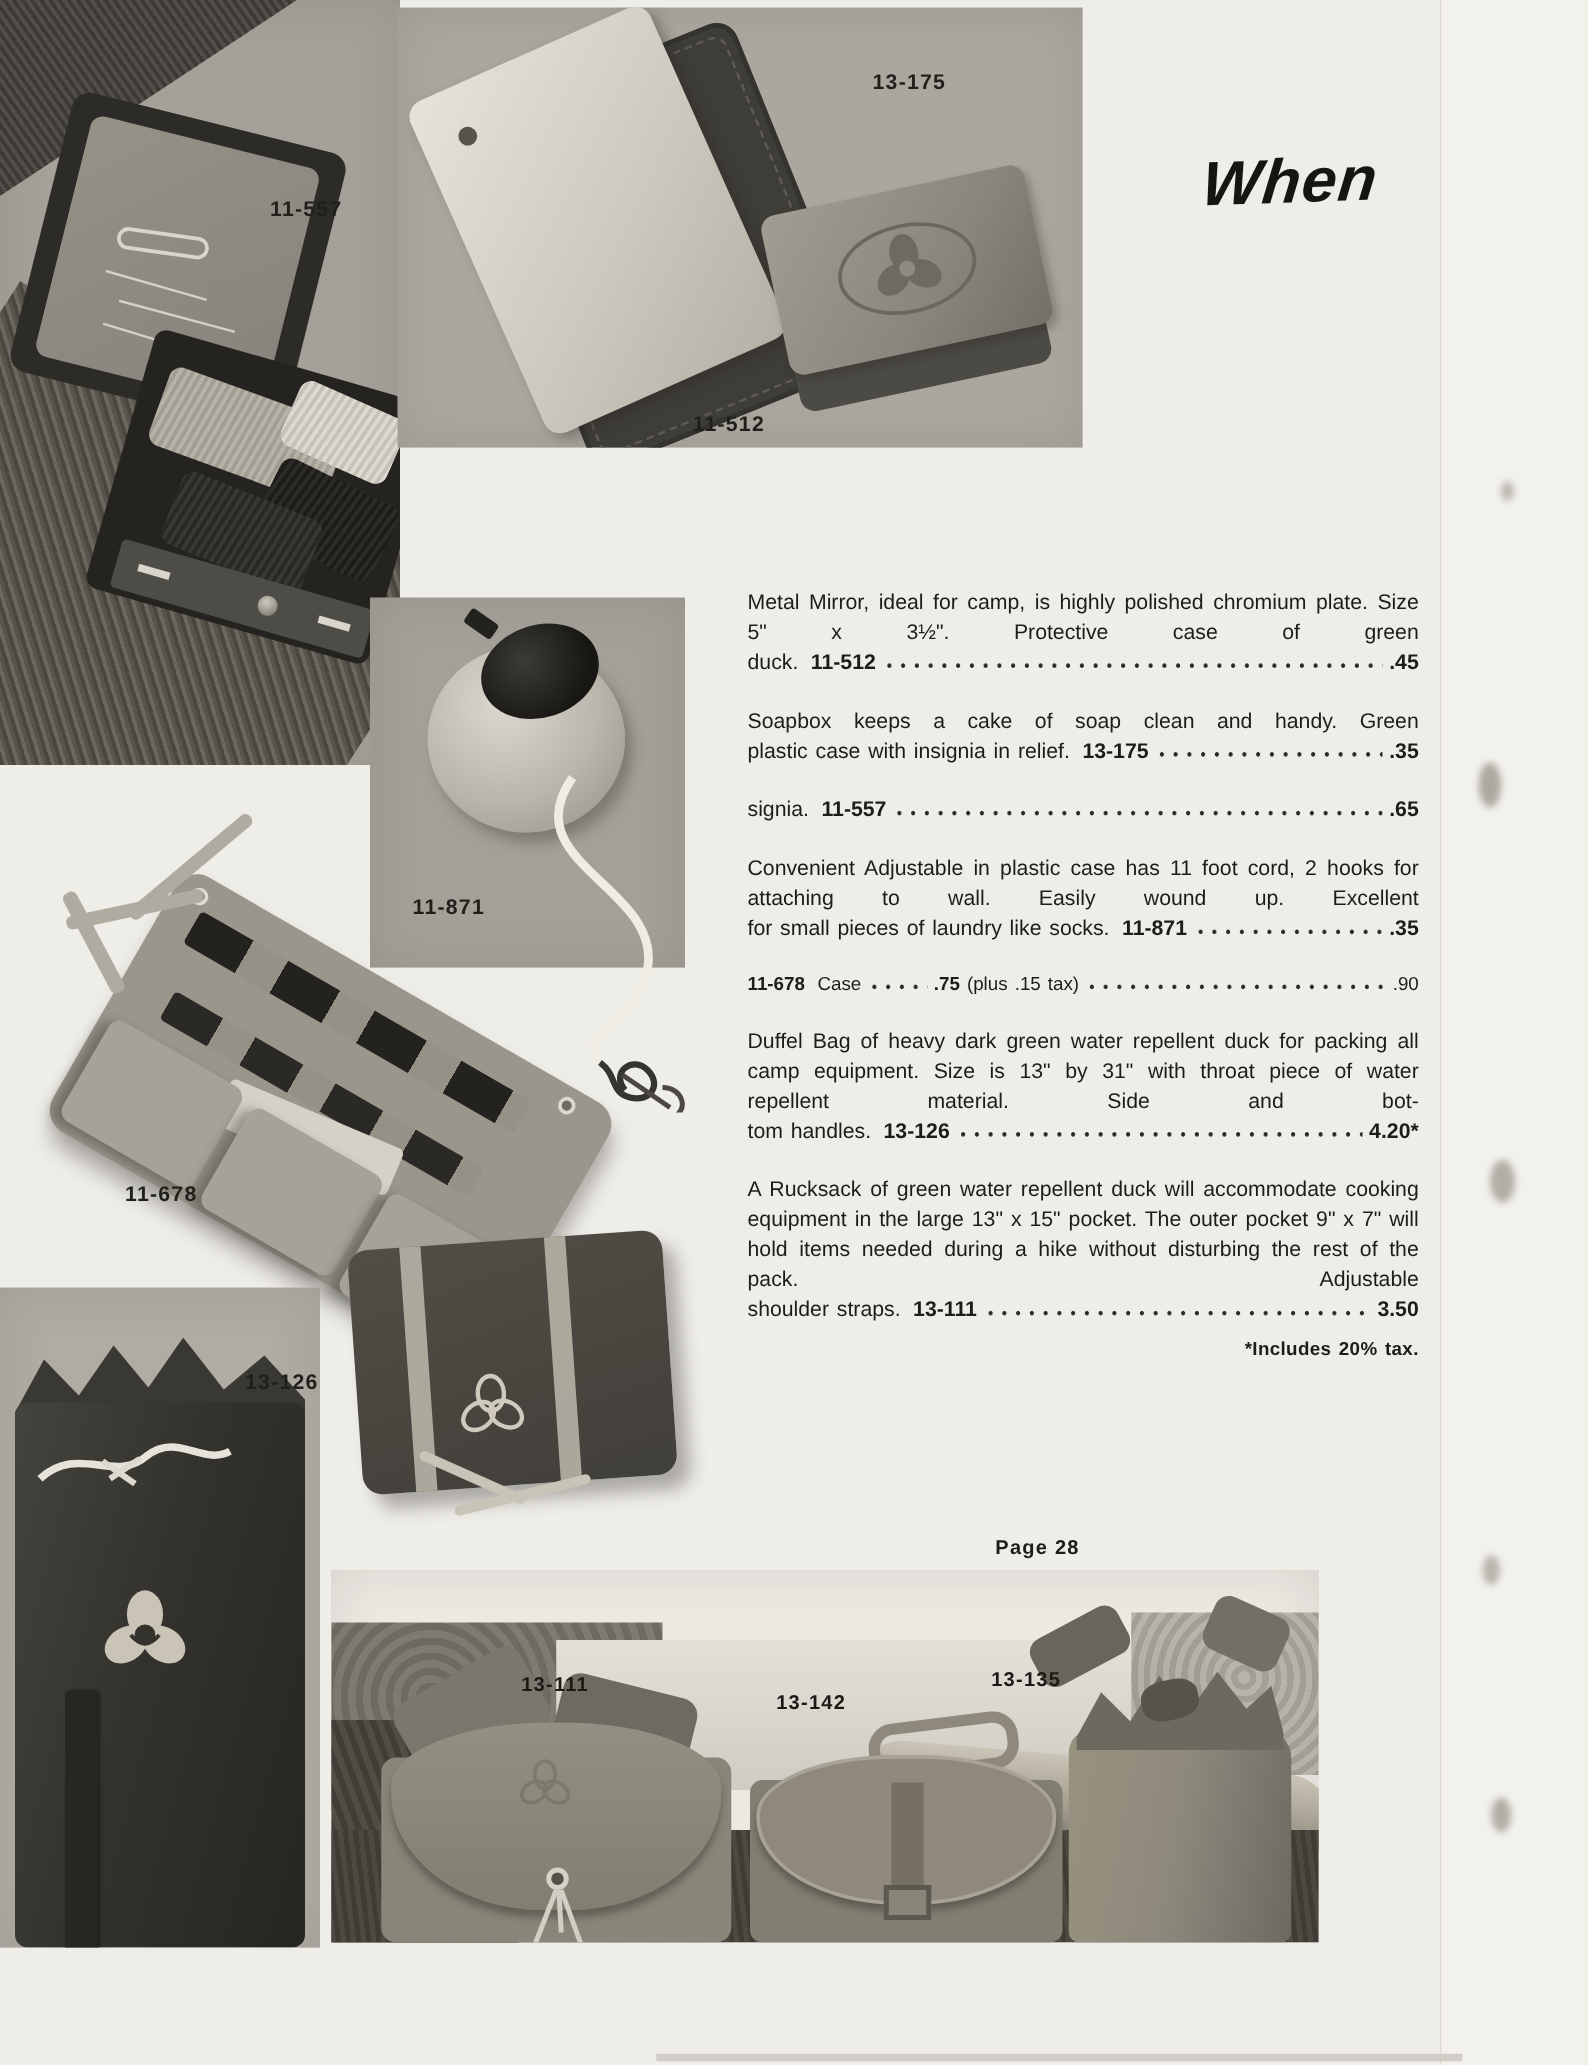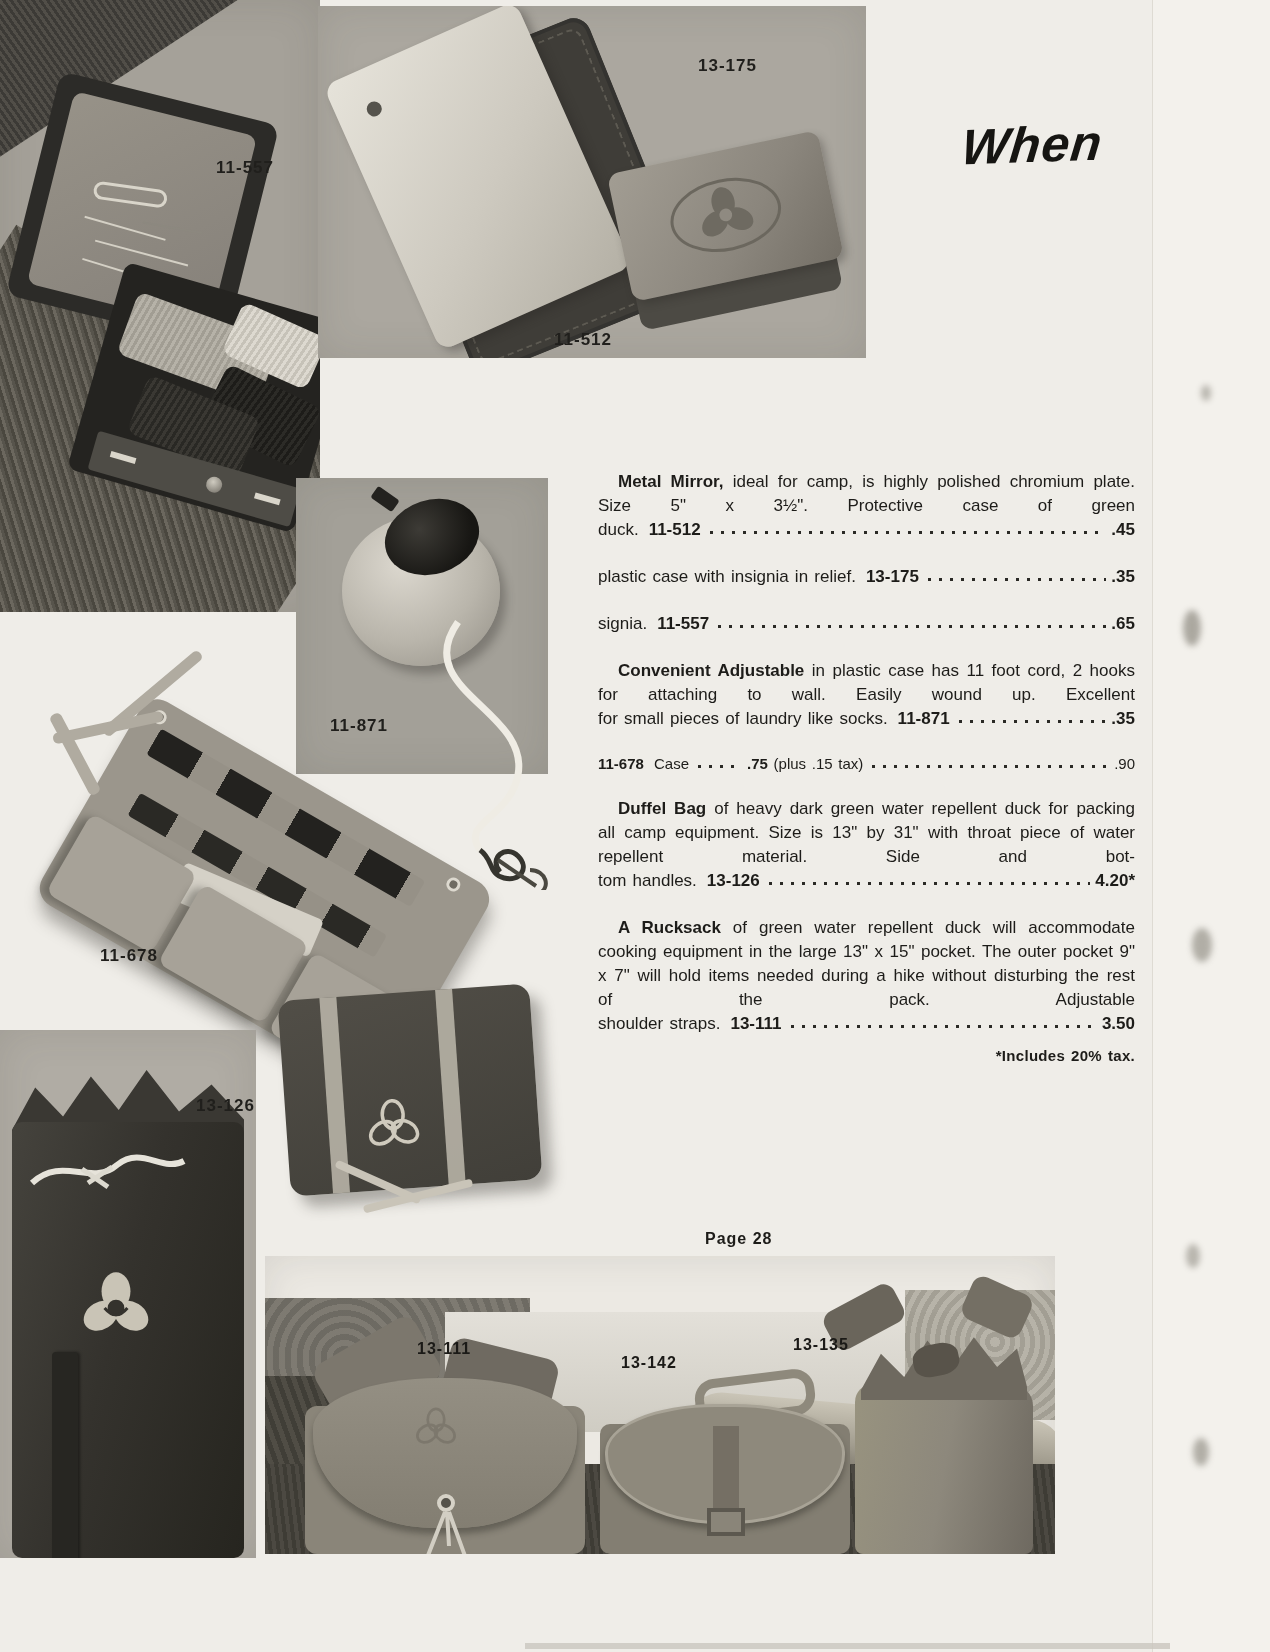--- a/index.html
+++ b/index.html
@@ -159,32 +159,32 @@
   .camp-lbl { position:absolute; font-weight:bold; font-size:16px; letter-spacing:1px; color:#1b1a17; }
 
   
   .when { position:absolute; left:962px; top:116px; font-size:50px; font-weight:bold;
     font-style:italic; transform:skewX(-8deg) rotate(-2deg); letter-spacing:1px; color:#161512; }
   .text-col { position:absolute; left:598px; top:470px; width:537px; font-size:17px;
     line-height:24px; word-spacing:1.5px; }
   .item { margin-bottom:23px; }
   .item .body { margin:0; text-align:justify; text-align-last:justify; }
   .item .body.no-jl { text-align-last:auto; }
-  .item b.name { font-weight:bold;margin-left:20px; }
+  .item b.name { font-weight:normal; }
   .leader { display:flex; align-items:baseline; }
   .leader .code { margin-left:10px; white-space:nowrap; }
   .leader .price { white-space:nowrap; font-weight:bold; }
   .dots { flex:1 1 auto; min-width:28px; height:5px; align-self:baseline; margin:0 5px;
     background-image:radial-gradient(circle,#2a2925 1.5px,transparent 1.9px);
     background-size:11px 5px; background-repeat:repeat-x; background-position:0 bottom; }
   .price-row { display:flex; align-items:baseline; font-size:15px; line-height:20px; }
   .row-code { min-width:56px; font-weight:bold; }
   .row-mid b { font-weight:bold; }
   .tax-note { text-align:right; font-size:15px; margin-top:8px; font-weight:bold; letter-spacing:.3px; }
-  .page-num { position:absolute; left:705px; top:1230px; width:250px; 
+  .page-num { position:absolute; left:705px; top:1230px; width:250px; text-align:center;
     font-size:16px; font-weight:bold; letter-spacing:1px; }
 
   
   .margin-strip { position:absolute; left:1152px; top:0; width:118px; height:1652px;
     background:#f3f1ec; border-left:1px solid #dedbd3; }
   .smudge { position:absolute; border-radius:50%; background:#716d62; filter:blur(3px); }
   .bottom-bar { position:absolute; left:525px; top:1643px; width:645px; height:6px;
     background:#c9c6be; opacity:.8; }
 </style>
 </head>
@@ -351,20 +351,21 @@
     <p class="body"><b class="name">Metal Mirror,</b> <span>ideal for camp, is highly polished chromium plate. Size 5" x 3½". Protective case of green</span></p>
     <div class="leader">
       <span>duck.</span>
       <b class="code">11-512</b>
       <span class="dots"></span>
       <span class="price">.45</span>
     </div>
   </div>
 
   <div class="item">
+    <p class="body"><b class="name">Soapbox</b> <span>keeps a cake of soap clean and handy. Green</span></p>
     <div class="leader">
       <span>plastic case with insignia in relief.</span>
       <b class="code">13-175</b>
       <span class="dots"></span>
       <span class="price">.35</span>
     </div>
   </div>
 
   <div class="item">
     <div class="leader">

